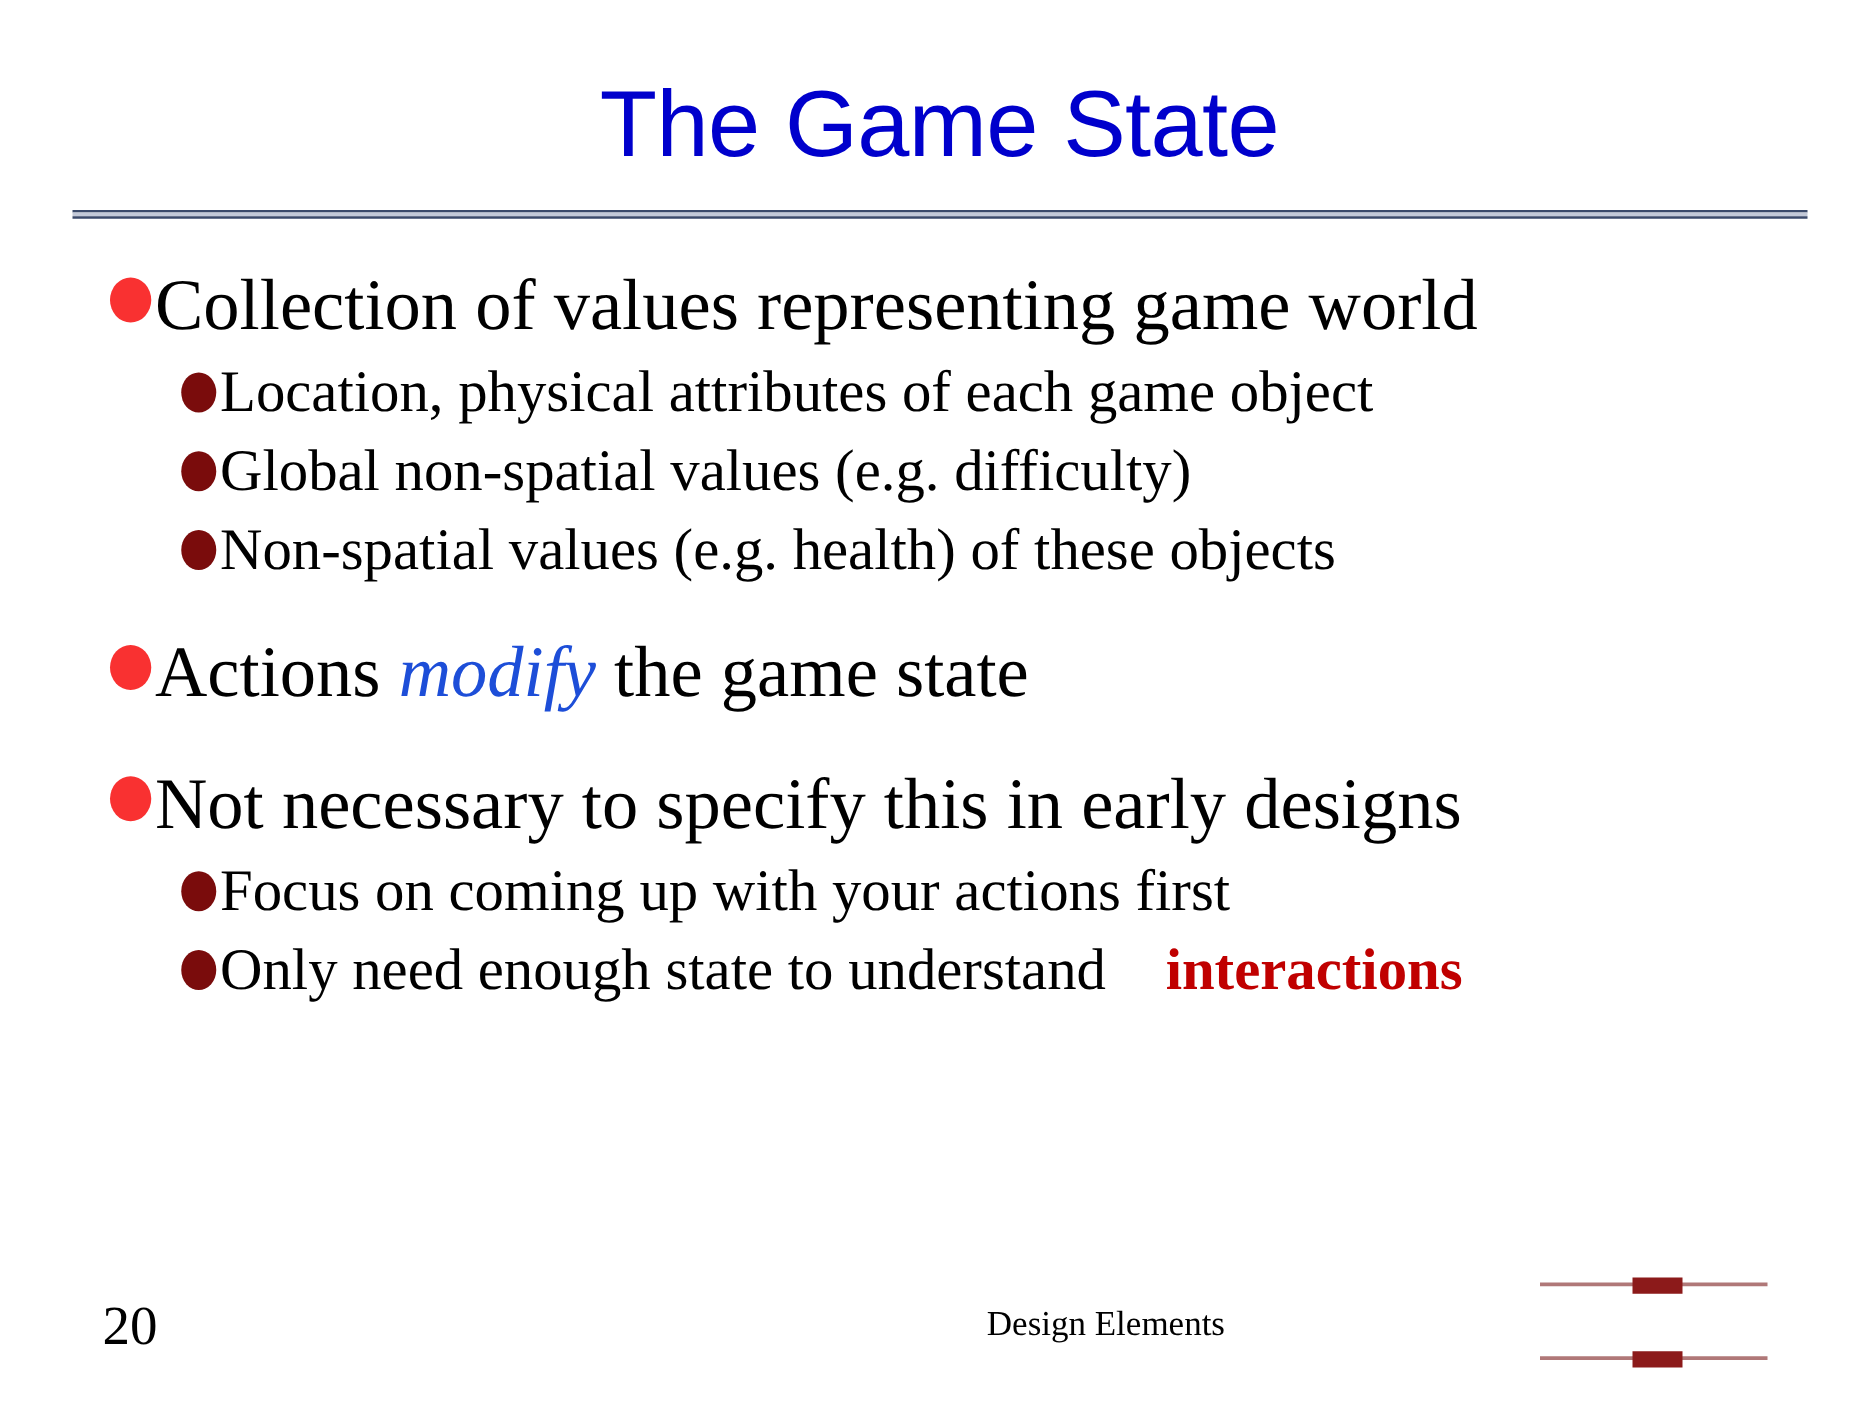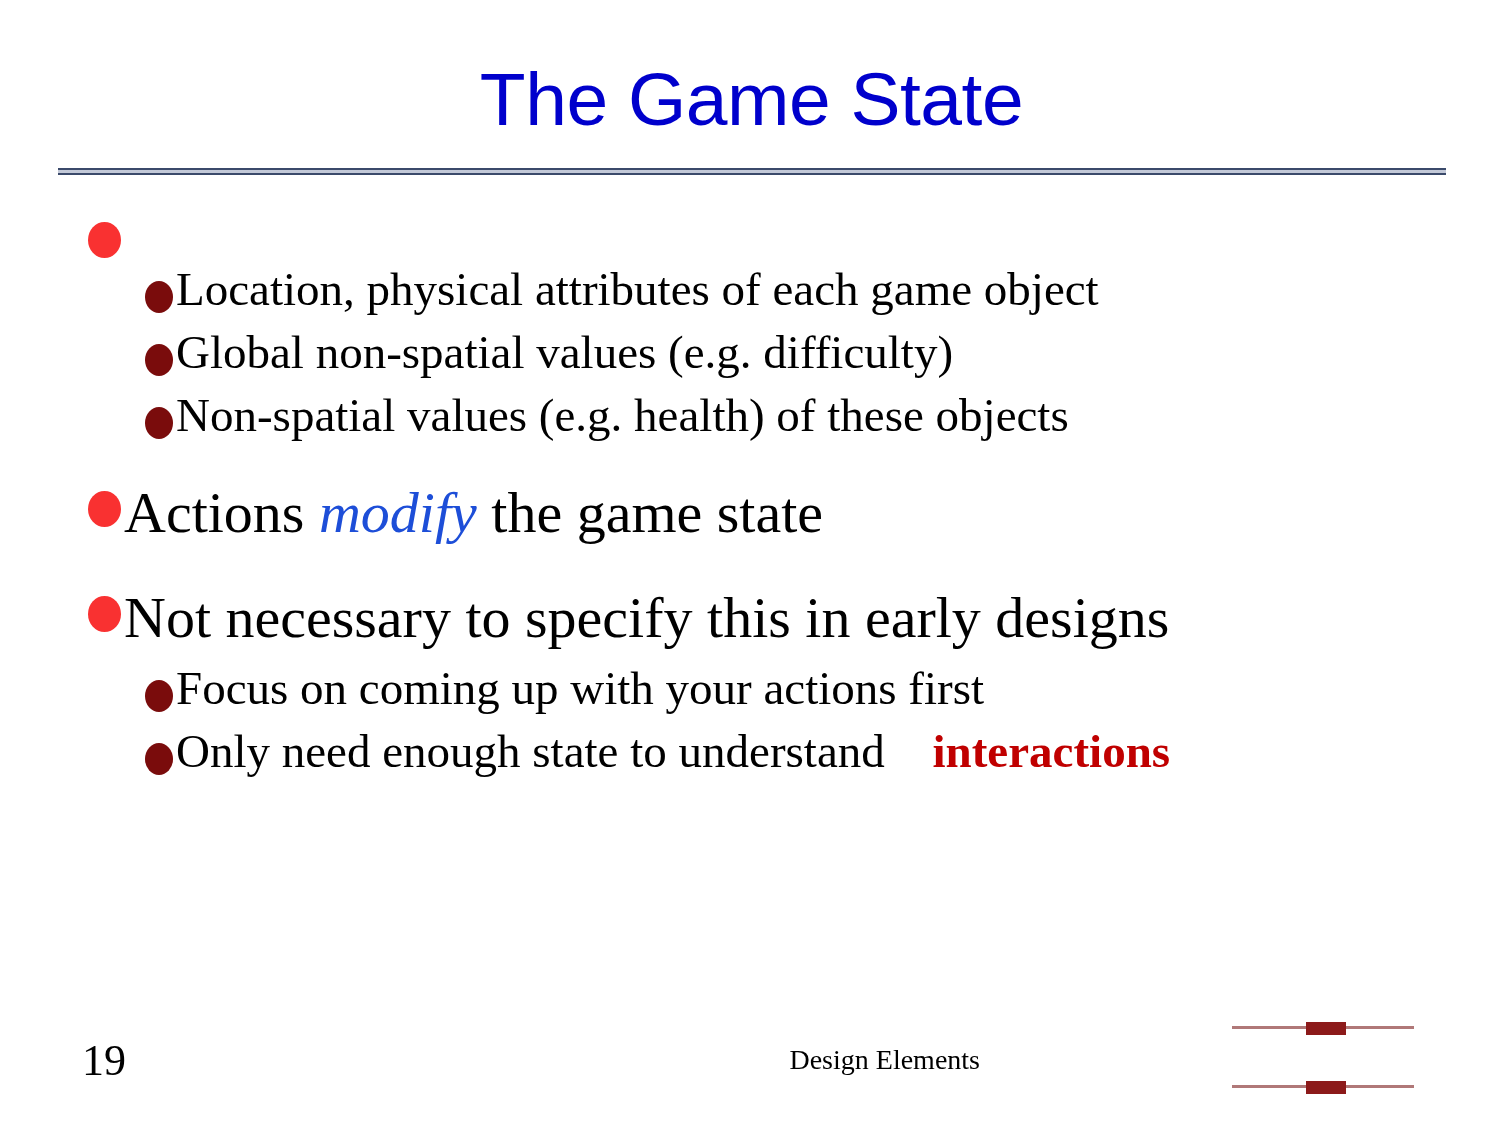--- a/index.html
+++ b/index.html
@@ -101,21 +101,20 @@
   }
   .lvl1 .btext {
     font-size: 58px;
     line-height: 78px;
     white-space: nowrap;
   }
 
   
   .lvl2 {
     margin-left: 57px;
-    align-items: center;
   }
   .lvl2 .dot {
     width: 28px;
     height: 32px;
     border-radius: 50%;
     background: #7A0C0C;
     flex: 0 0 auto;
     margin-top: 15px;
     margin-right: 3px;
   }
@@ -192,20 +191,21 @@
   <div class="title-rule">
     <div class="r-top"></div>
     <div class="r-mid"></div>
     <div class="r-bot"></div>
   </div>
 
   <div class="body-area">
 
     <div class="bullet-row lvl1">
       <span class="dot"></span>
+      <span class="btext">Collection of values representing game world</span>
     </div>
 
     <div class="bullet-row lvl2">
       <span class="dot"></span>
       <span class="btext">Location, physical attributes of each game object</span>
     </div>
 
     <div class="bullet-row lvl2">
       <span class="dot"></span>
       <span class="btext">Global non-spatial values (e.g. difficulty)</span>
@@ -235,21 +235,21 @@
       <span class="btext">Focus on coming up with your actions first</span>
     </div>
 
     <div class="bullet-row lvl2">
       <span class="dot"></span>
       <span class="btext"><span>Only need enough state to understand </span><span class="em-interactions">interactions</span></span>
     </div>
 
   </div>
 
-  <div class="page-number">19</div>
+  <div class="page-number">20</div>
 
   <div class="footer-text">Design Elements</div>
 
   <div class="deco deco-1">
     <div class="hair"></div>
     <div class="block"></div>
   </div>
 
   <div class="deco deco-2">
     <div class="hair"></div>

